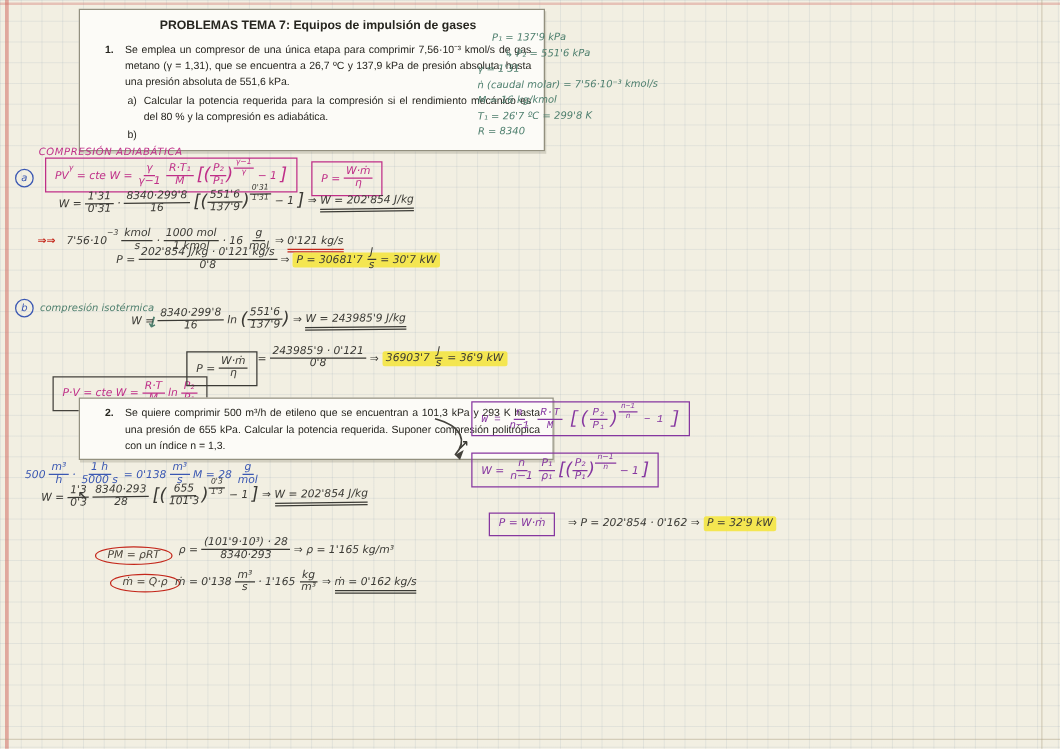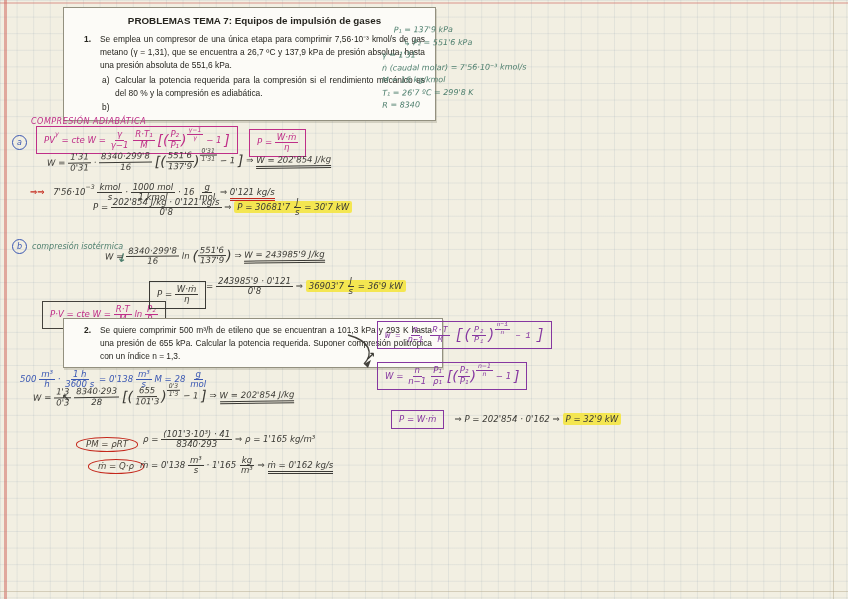--- a/index.html
+++ b/index.html
@@ -207,21 +207,21 @@
       </span><span class="big">)</span><span class="sp"><span class="fr">
           <span class="n">n−1</span>
           <span class="d">n</span>
         </span></span> − 1 <span class="big">]</span></div>
 
   <div class="hw c-blue" style="left:20px;top:370px;">500 <span class="fr">
         <span class="n">m³</span>
         <span class="d">h</span>
       </span> · <span class="fr">
         <span class="n">1 h</span>
-        <span class="d">3600 s</span>
+        <span class="d">5000 s</span>
       </span> = 0'138 <span class="fr">
         <span class="n">m³</span>
         <span class="d">s</span>
       </span>        M = 28 <span class="fr">
         <span class="n">g</span>
         <span class="d">mol</span>
       </span></div>
   <div class="hw c-black arrow" style="left:62px;top:392px;font-size:10px;">↖</div>
   <div class="hw c-black" style="left:33px;top:386px;transform:rotate(-0.8deg);">W = <span class="fr">
         <span class="n">1'3</span>
@@ -232,21 +232,21 @@
       </span> <span class="big">[</span><span class="big">(</span><span class="fr">
         <span class="n">655</span>
         <span class="d">101'3</span>
       </span><span class="big">)</span><span class="sp"><span class="fr">
           <span class="n">0'3</span>
           <span class="d">1'3</span>
         </span></span> − 1 <span class="big">]</span>  ⇒ <span class="du">W = 202'854 J/kg</span></div>
 
   <div class="hw rcirc" style="left:76px;top:437px;">PM = ρRT</div>
   <div class="hw c-black" style="left:143px;top:430px;">ρ = <span class="fr">
-        <span class="n">(101'3·10³) · 41</span>
+        <span class="n">(101'9·10³) · 28</span>
         <span class="d">8340·293</span>
       </span> ⇒ ρ = 1'165 kg/m³</div>
   <div class="hw rcirc" style="left:88px;top:459px;font-style:italic;">ṁ = Q·ρ</div>
   <div class="hw c-black" style="left:140px;top:456px;">ṁ = 0'138 <span class="fr">
         <span class="n">m³</span>
         <span class="d">s</span>
       </span> · 1'165 <span class="fr">
         <span class="n">kg</span>
         <span class="d">m³</span>
       </span>  ⇒ <span class="du">ṁ = 0'162 kg/s</span></div>

